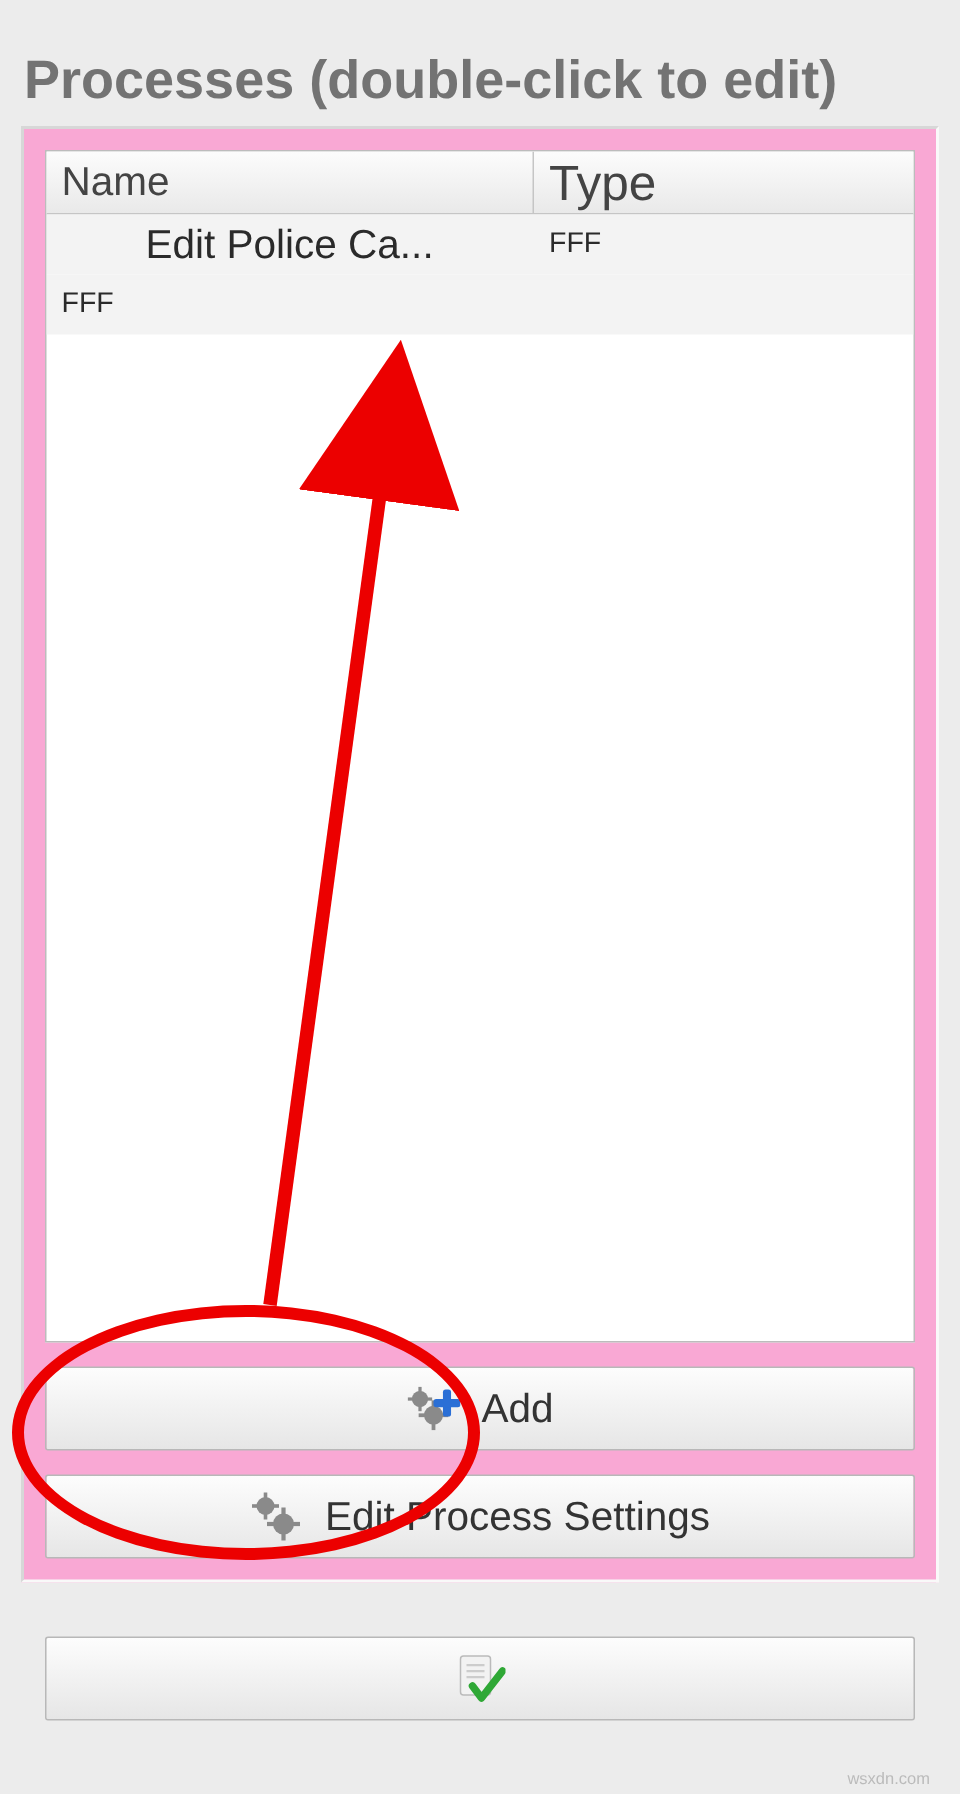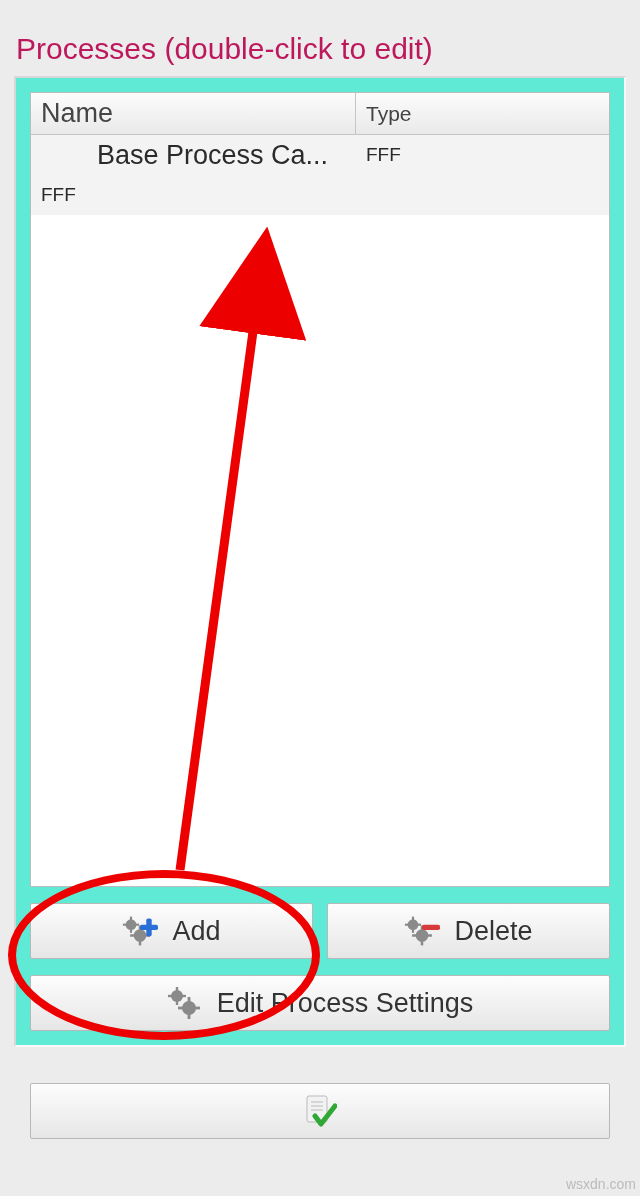--- a/index.html
+++ b/index.html
@@ -11,27 +11,27 @@
       width: 640px;
       height: 1196px;
       background: #ececec;
       font-family: "Helvetica Neue", Helvetica, Arial, sans-serif;
       font-size: 26px;
       color: #2a2a2a;
       position: relative;
       padding: 10px 14px;
     }
     .section-label {
-      font-size: 30px;
-      color: #be185d;
+      font-size: 36px;
+      color: #737373;
       margin: 22px 0 10px 2px;
-      font-weight: 400;
+      font-weight: 700;
     }
     .panel {
-      background: #5eead4;
+      background: #f9a8d4;
       border-top: 2px solid #d7d7d7;
       border-left: 2px solid #d7d7d7;
       border-right: 2px solid #f9f9f9;
       border-bottom: 2px solid #f9f9f9;
       padding: 14px;
     }
     .table-wrap {
       background: #fff;
       border: 1px solid #bcbcbc;
       height: 795px;
@@ -50,21 +50,21 @@
       font-size: 27px;
       color: #444;
       border-right: 1px solid #c5c5c5;
       height: 100%;
       display: flex;
       align-items: center;
     }
     .th-type {
       flex: 1;
       padding: 0 10px;
-      font-size: 21px;
+      font-size: 33px;
       color: #444;
     }
     .table-row {
       display: flex;
       height: 40px;
       align-items: center;
     }
     .table-row.alt {
       background: #f3f3f3;
     }
@@ -112,23 +112,23 @@
     }
     .icon {
       display: inline-flex;
       align-items: center;
       justify-content: center;
       width: 36px;
       height: 36px;
     }
     .watermark {
       position: absolute;
-      right: 4px;
+      right: 20px;
       bottom: 4px;
-      font-size: 14px;
+      font-size: 11px;
       color: #bbb;
     }
     
     .anno-circle {
       position: absolute;
       border: 8px solid #ec0000;
       border-radius: 50%;
       pointer-events: none;
     }
     .anno-arrow {
@@ -142,21 +142,21 @@
 <div class="section-label">Processes (double-click to edit)</div>
 
 <div class="panel">
 
   <div class="table-wrap">
     <div class="table-header">
       <div class="th-name">Name</div>
       <div class="th-type">Type</div>
     </div>
     <div class="table-row alt">
-      <div class="td-name">Base Process Ca...</div>
+      <div class="td-name">Edit Police Ca...</div>
       <div class="td-type">FFF</div>
     </div>
     <div class="table-row alt">
       <div class="td-type">FFF</div>
     </div>
   </div>
 
   <div class="button-row">
     <div class="btn">
       <span class="icon">
@@ -178,44 +178,20 @@
             </g>
           </g>
           <g>
             <rect x="27" y="3" width="6" height="20" rx="2" fill="#2a6fd6"></rect>
             <rect x="20" y="10" width="20" height="6" rx="2" fill="#2a6fd6"></rect>
           </g>
         </svg>
       </span>
       <span>Add</span>
     </div>
-    <div class="btn">
-      <span class="icon">
-        <svg width="40" height="34" viewBox="0 0 40 34">
-          <g fill="#8a8a8a">
-            <circle cx="10" cy="10" r="6"></circle>
-            <g transform="translate(10,10)">
-              <rect x="-1.2" y="-9" width="2.4" height="4"></rect>
-              <rect x="-1.2" y="5" width="2.4" height="4"></rect>
-              <rect x="-9" y="-1.2" width="4" height="2.4"></rect>
-              <rect x="5" y="-1.2" width="4" height="2.4"></rect>
-            </g>
-            <circle cx="20" cy="22" r="7"></circle>
-            <g transform="translate(20,22)">
-              <rect x="-1.4" y="-11" width="2.8" height="5"></rect>
-              <rect x="-1.4" y="6" width="2.8" height="5"></rect>
-              <rect x="-11" y="-1.4" width="5" height="2.8"></rect>
-              <rect x="6" y="-1.4" width="5" height="2.8"></rect>
-            </g>
-          </g>
-          <rect x="20" y="10" width="20" height="6" rx="2" fill="#d63a3a"></rect>
-        </svg>
-      </span>
-      <span>Delete</span>
-    </div>
   </div>
 
   <div class="button-row">
     <div class="btn btn-full">
       <span class="icon">
         <svg width="36" height="34" viewBox="0 0 36 34">
           <g fill="#8a8a8a">
             <circle cx="10" cy="10" r="6"></circle>
             <g transform="translate(10,10)">
               <rect x="-1.2" y="-9" width="2.4" height="4"></rect>

